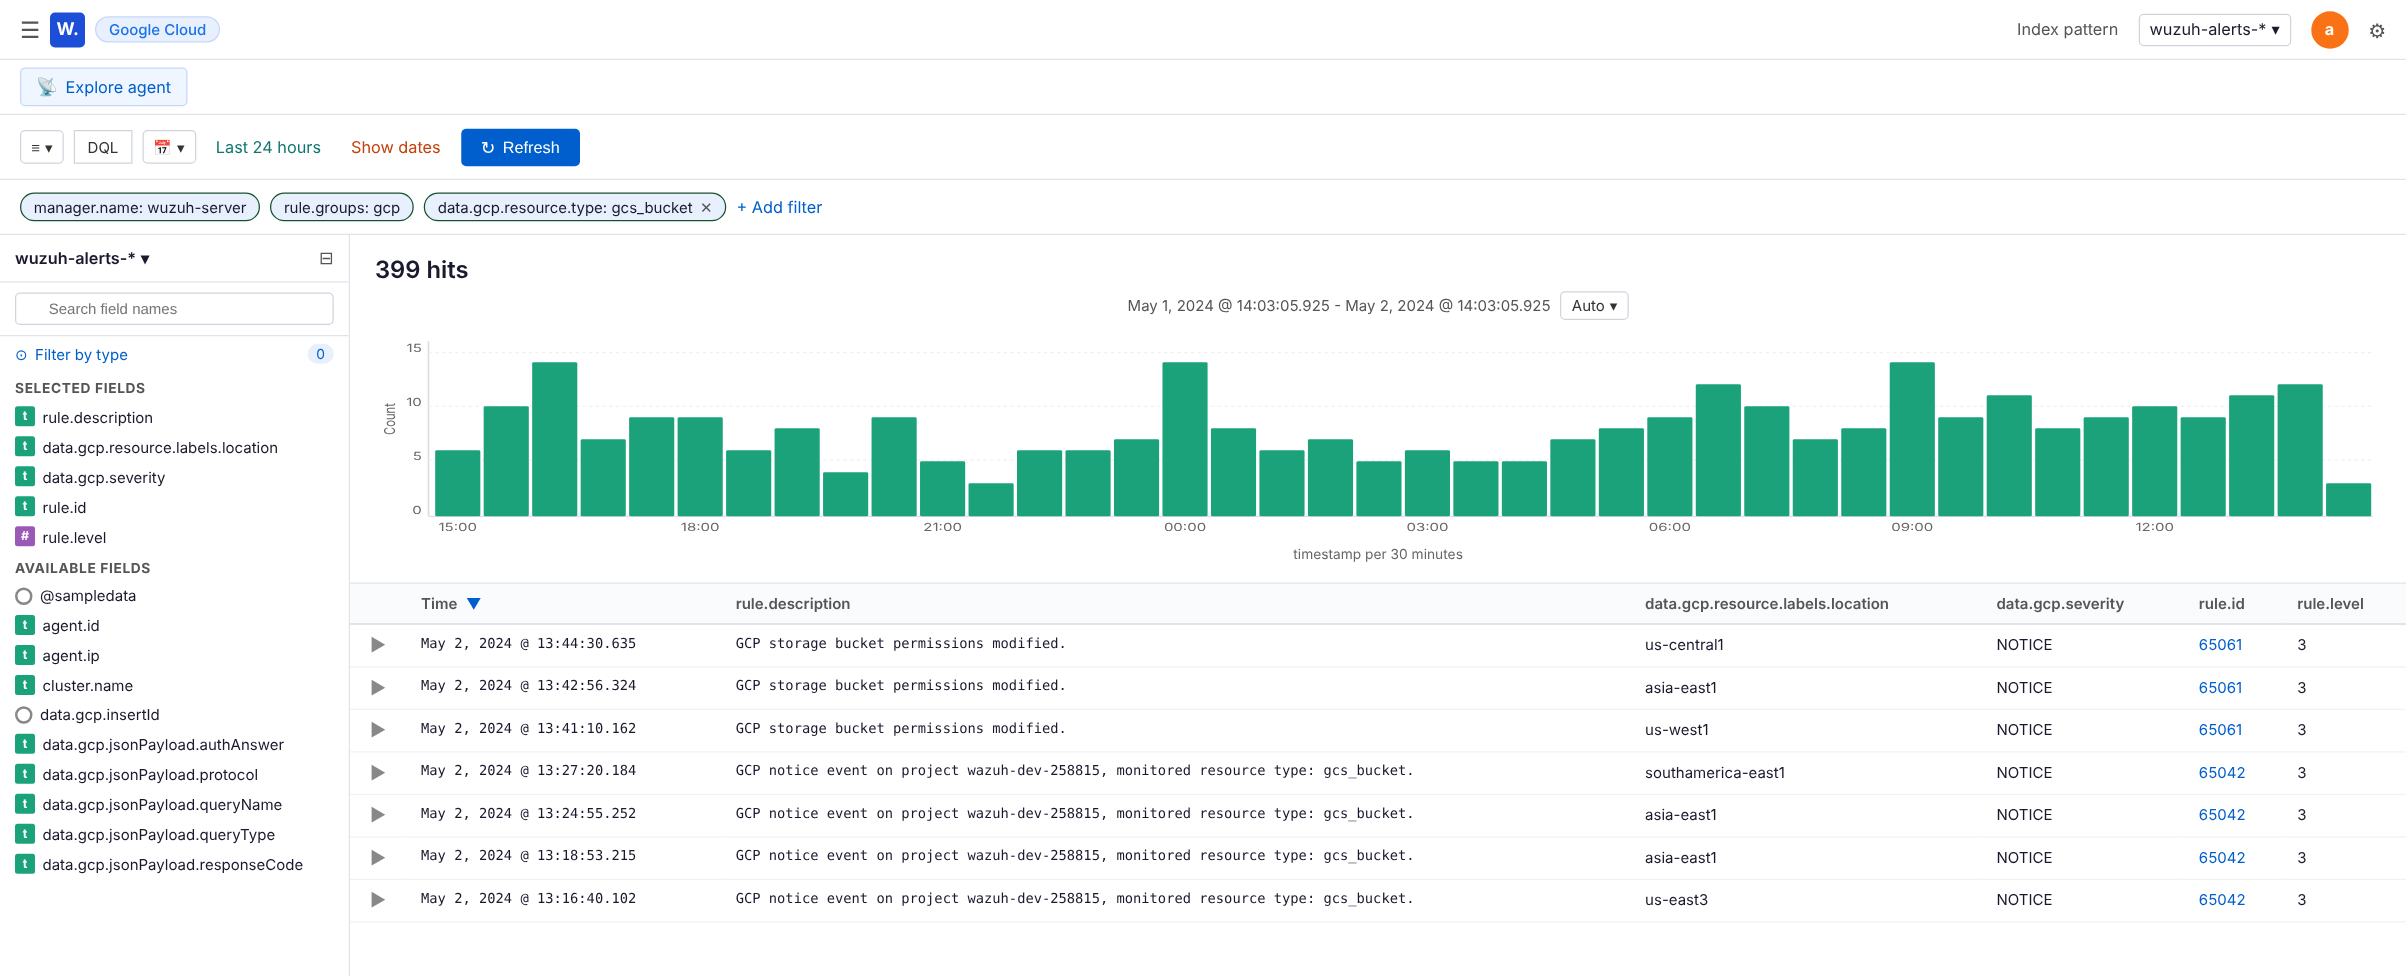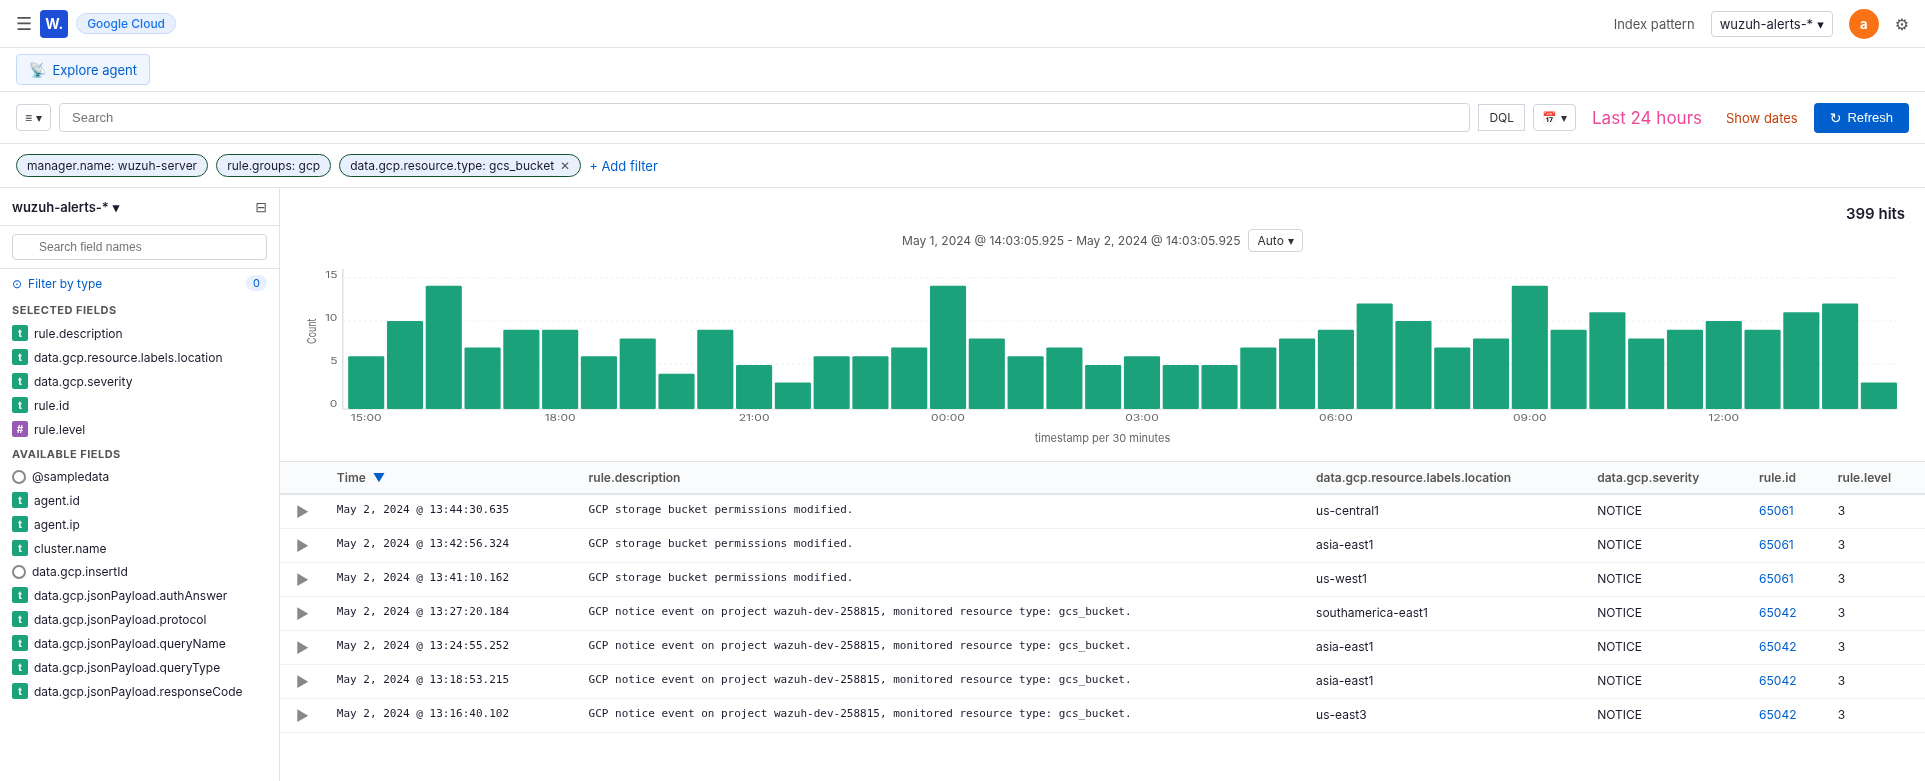--- a/index.html
+++ b/index.html
@@ -23,21 +23,21 @@
     .tab { padding: 12px 16px; font-size: 14px; color: #555; cursor: pointer; border-bottom: 2px solid transparent; }
     .tab.active { color: #005fcc; border-bottom: 2px solid #005fcc; font-weight: 500; }
     .explore-agent-btn { display: flex; align-items: center; gap: 6px; color: #005fcc; font-size: 13px; cursor: pointer; padding: 6px 12px; border: 1px solid #c5d8fb; border-radius: 4px; background: #f0f6ff; }
 
     
     .searchbar { display: flex; align-items: center; background: #fff; border-bottom: 1px solid #e0e4ea; padding: 8px 16px; gap: 8px; height: 52px; }
     .search-type-btn { display: flex; align-items: center; gap: 4px; border: 1px solid #d0d5dd; border-radius: 4px; padding: 5px 8px; cursor: pointer; font-size: 12px; color: #333; background: #fff; }
     .search-input { flex: 1; border: 1px solid #d0d5dd; border-radius: 4px; padding: 6px 12px; font-size: 13px; color: #333; background: #fff; }
     .dql-btn { border: 1px solid #d0d5dd; border-radius: 0; padding: 5px 10px; font-size: 12px; color: #333; cursor: pointer; background: #fff; }
     .calendar-btn { display: flex; align-items: center; gap: 4px; border: 1px solid #d0d5dd; border-radius: 4px; padding: 5px 8px; cursor: pointer; font-size: 12px; color: #333; background: #fff; }
-    .time-range { font-size: 17px; color: #ec4899; padding: 0 8px; }
+    .time-range { font-size: 13px; color: #0f766e; padding: 0 8px; }
     .show-dates-btn { color: #c2410c; font-size: 13px; cursor: pointer; padding: 0 8px; }
     .refresh-btn { display: flex; align-items: center; gap: 6px; background: #005fcc; color: white; border: none; border-radius: 4px; padding: 7px 16px; font-size: 13px; cursor: pointer; }
 
     
     .filters-row { display: flex; align-items: center; background: #fff; border-bottom: 1px solid #e0e4ea; padding: 6px 16px; gap: 8px; height: 44px; }
     .filter-tag { display: flex; align-items: center; gap: 4px; background: #e8f0fe; border: 1px solid #14532d; border-radius: 12px; padding: 3px 10px; font-size: 12px; color: #1a1a2e; cursor: pointer; }
     .filter-tag .remove { cursor: pointer; color: #555; margin-left: 2px; }
     .add-filter-btn { color: #005fcc; font-size: 13px; cursor: pointer; display: flex; align-items: center; gap: 4px; }
 
     
@@ -60,21 +60,21 @@
     .field-item { display: flex; align-items: center; gap: 6px; padding: 4px 12px; font-size: 12px; color: #1a1a2e; cursor: pointer; }
     .field-type-t { background: #1ba27a; color: white; border-radius: 2px; padding: 0 4px; font-size: 10px; font-weight: 700; width: 16px; height: 16px; display: flex; align-items: center; justify-content: center; flex-shrink: 0; }
     .field-type-hash { background: #9b59b6; color: white; border-radius: 2px; padding: 0 4px; font-size: 10px; font-weight: 700; width: 16px; height: 16px; display: flex; align-items: center; justify-content: center; flex-shrink: 0; }
     .field-type-circle { width: 14px; height: 14px; border-radius: 50%; border: 2px solid #888; display: flex; align-items: center; justify-content: center; flex-shrink: 0; }
 
     
     .content-area { flex: 1; overflow-y: auto; background: #fff; padding: 0; }
 
     
     .chart-container { padding: 16px 20px; border-bottom: 1px solid #e0e4ea; }
-    .hits-count { text-align: right; font-size: 15px; font-weight: 600; color: #1a1a2e; margin-bottom: 6px; }
+    .hits-count { text-align: left; font-size: 19px; font-weight: 600; color: #1a1a2e; margin-bottom: 6px; }
     .date-range-row { display: flex; align-items: center; justify-content: center; gap: 8px; margin-bottom: 12px; }
     .date-range-text { font-size: 12px; color: #555; }
     .auto-select { border: 1px solid #d0d5dd; border-radius: 4px; padding: 3px 8px; font-size: 12px; color: #333; background: #fff; cursor: pointer; display: flex; align-items: flex-end; gap: 4px; }
 
     
     .bar-chart-wrapper { position: relative; }
     .bar-chart-svg { width: 100%; height: 160px; }
     .chart-x-label { text-align: center; font-size: 11px; color: #666; margin-top: 4px; }
 
     
@@ -118,21 +118,20 @@
     <span style="font-size:14px;">📡</span>
     <span>Explore agent</span>
   </div>
 </div>
 
 <div class="searchbar">
   <div class="search-type-btn">
     <span>≡</span>
     <span>▾</span>
   </div>
-  <input class="search-input" type="text" placeholder="Search" style="">
   <div class="dql-btn">DQL</div>
   <div class="calendar-btn">
     <span>📅</span>
     <span>▾</span>
   </div>
   <span class="time-range">Last 24 hours</span>
   <span class="show-dates-btn">Show dates</span>
   <button class="refresh-btn">
     <span style="font-size:14px;">↻</span>
     <span>Refresh</span>

